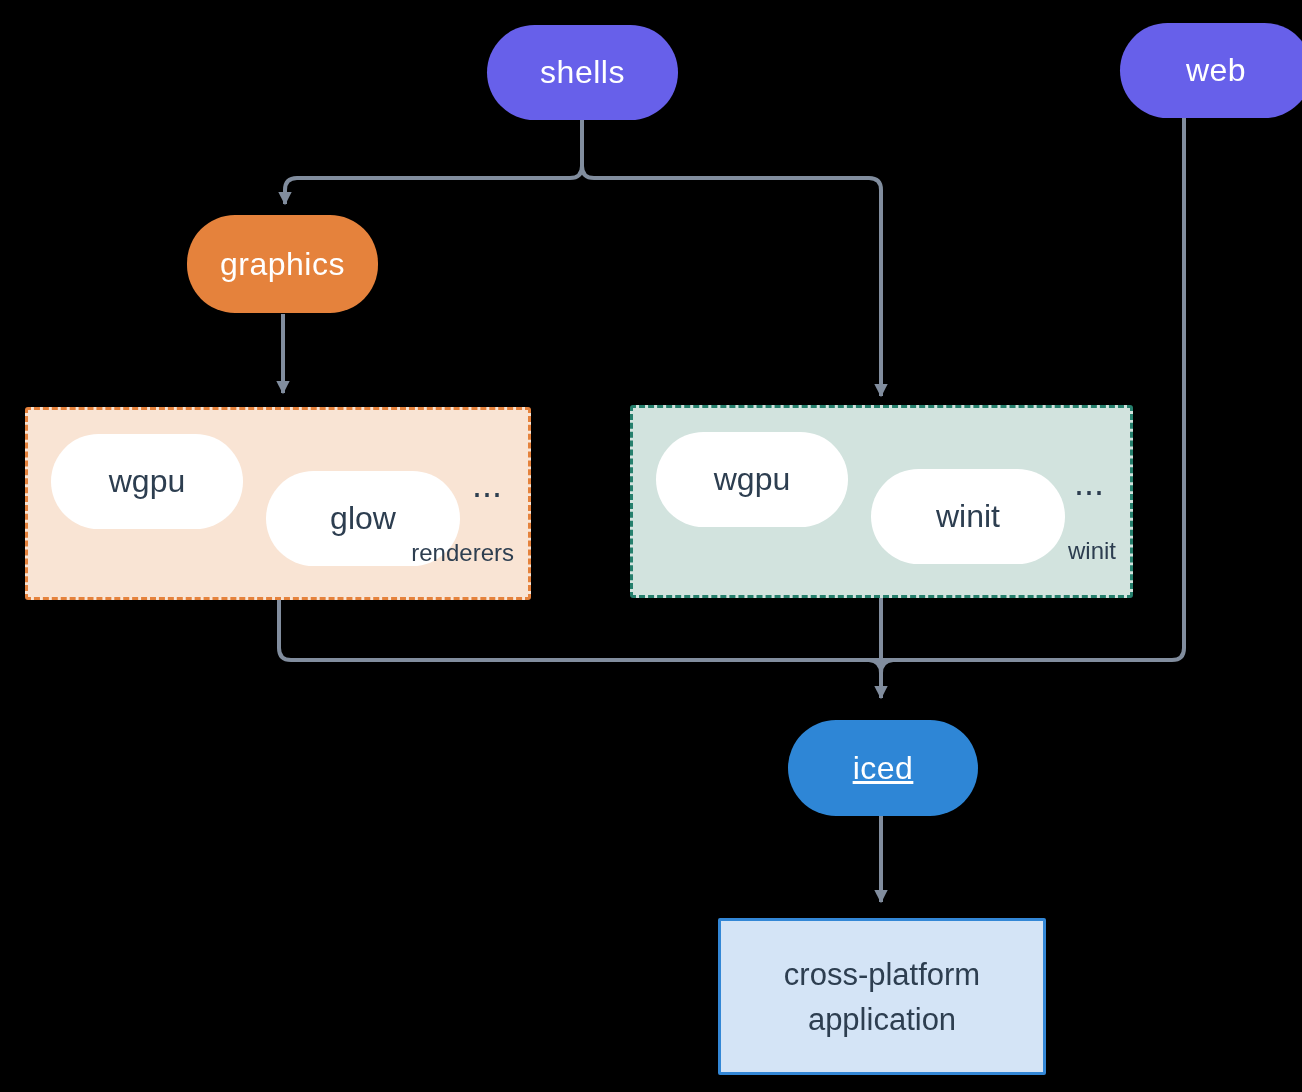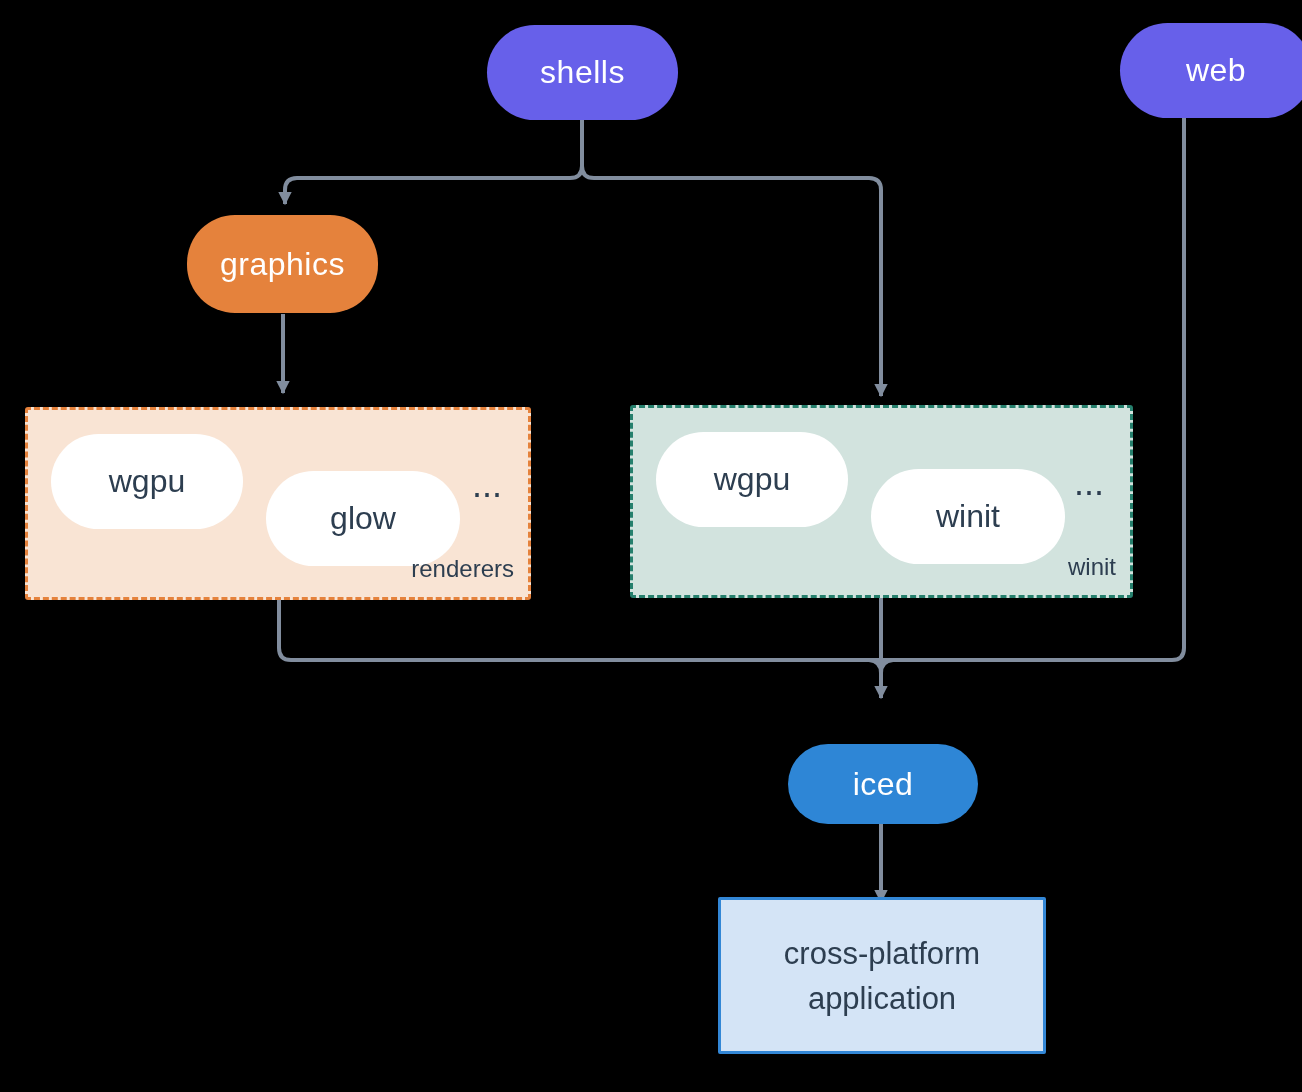--- a/index.html
+++ b/index.html
@@ -9,21 +9,21 @@
     font-family:"Liberation Sans", sans-serif; overflow:hidden;
   }
   .edges { position:absolute; left:0; top:0; width:1302px; height:1092px; pointer-events:none; }
   .pill {
     position:absolute; display:flex; align-items:center; justify-content:center;
     border-radius:48px; font-size:32px; color:#ffffff; letter-spacing:0.5px;
   }
   .pill-native   { left:487px; top:25px;  width:191px; height:95px; background:#6760ea; }
   .pill-web      { left:1120px; top:23px; width:192px; height:95px; background:#6760ea; }
   .pill-graphics { left:187px; top:215px; width:191px; height:98px; background:#e5823c; }
-  .pill-iced     { left:788px; top:744px; width:190px; height:80px; background:#2e86d6; }
+  .pill-iced     { left:788px; top:720px; width:190px; height:96px; background:#2e86d6;text-decoration:underline; }
   .group {
     position:absolute; box-sizing:border-box; border-radius:3px;
   }
   .group-renderers {
     left:25px; top:407px; width:506px; height:193px;
     background:#f9e4d4; border:3px dashed #e5823c;
   }
   .group-shells {
     left:630px; top:405px; width:503px; height:193px;
     background:#d2e3de; border:3px dashed #26806d;
@@ -31,24 +31,24 @@
   .item-pill {
     position:absolute; display:flex; align-items:center; justify-content:center;
     background:#ffffff; color:#2d3e50; border-radius:48px; font-size:32px;
   }
   .item-a { left:23px;  top:24px; width:192px; height:95px; }
   .item-b { left:238px; top:24px; width:194px; height:95px;margin-top:37px; }
   .ellipsis {
     position:absolute; right:26px; top:54px; font-size:36px; color:#2d3e50;
   }
   .group-label {
-    position:absolute; right:14px; bottom:14px; font-size:24px; color:#2d3e50;
+    position:absolute; right:14px; bottom:30px; font-size:24px; color:#2d3e50;
   }
   .app-box {
-    position:absolute; left:718px; top:897px; width:328px; height:157px;
+    position:absolute; left:718px; top:918px; width:328px; height:157px;
     box-sizing:border-box; background:#d4e4f6; border:3px solid #3387d6;
     border-radius:2px; color:#2d3e50; font-size:31px;
     display:flex; flex-direction:column; align-items:center; justify-content:center;
     line-height:45px;
   }
   .edge { stroke:#818d9e; stroke-width:4; fill:none; stroke-linejoin:round; }
 </style>
 </head>
 <body>
 

